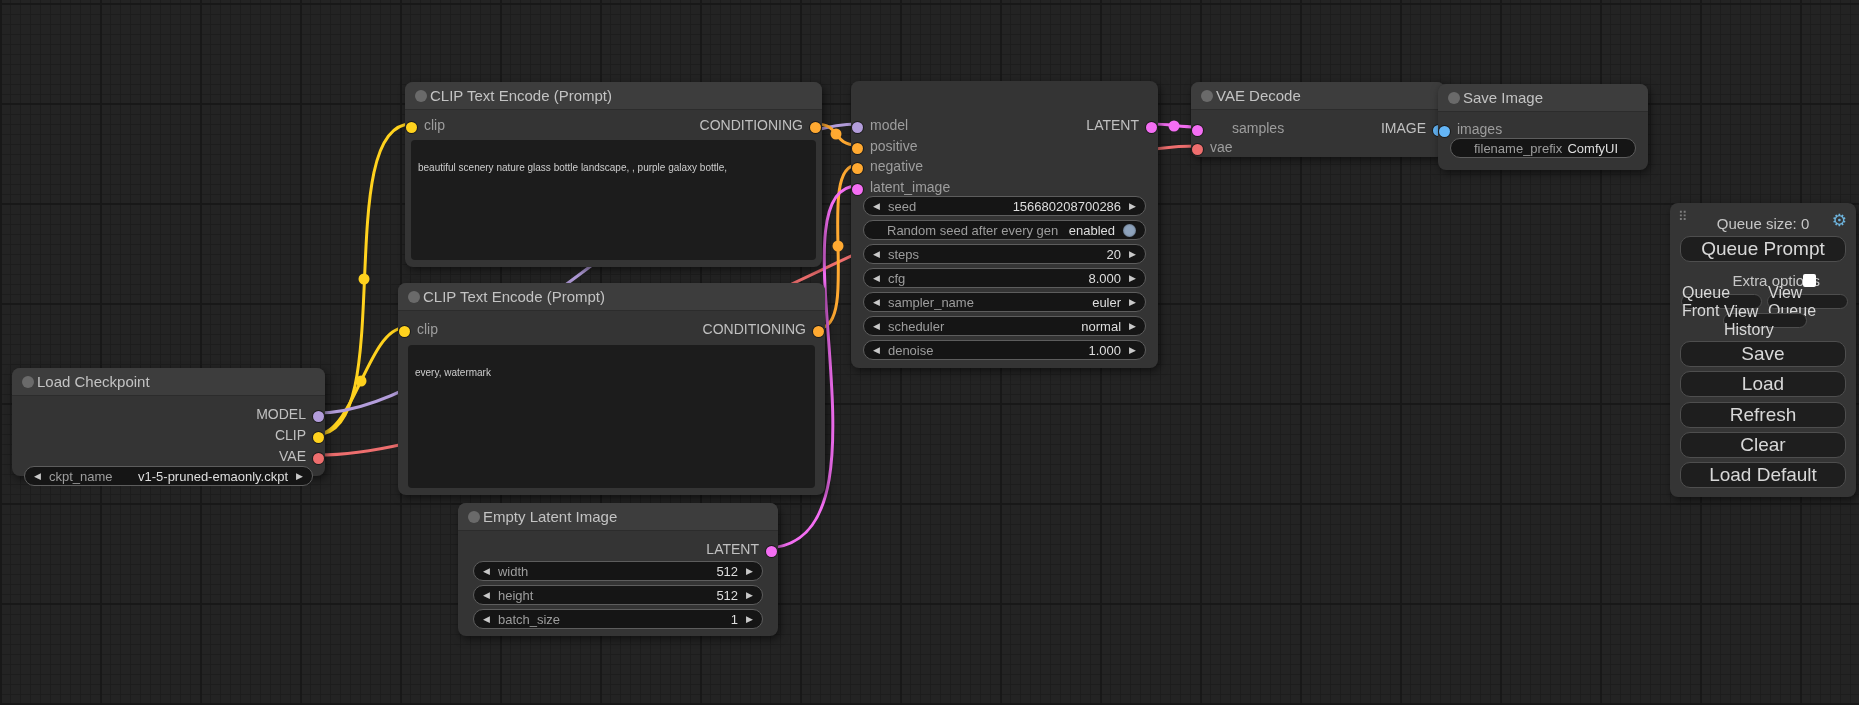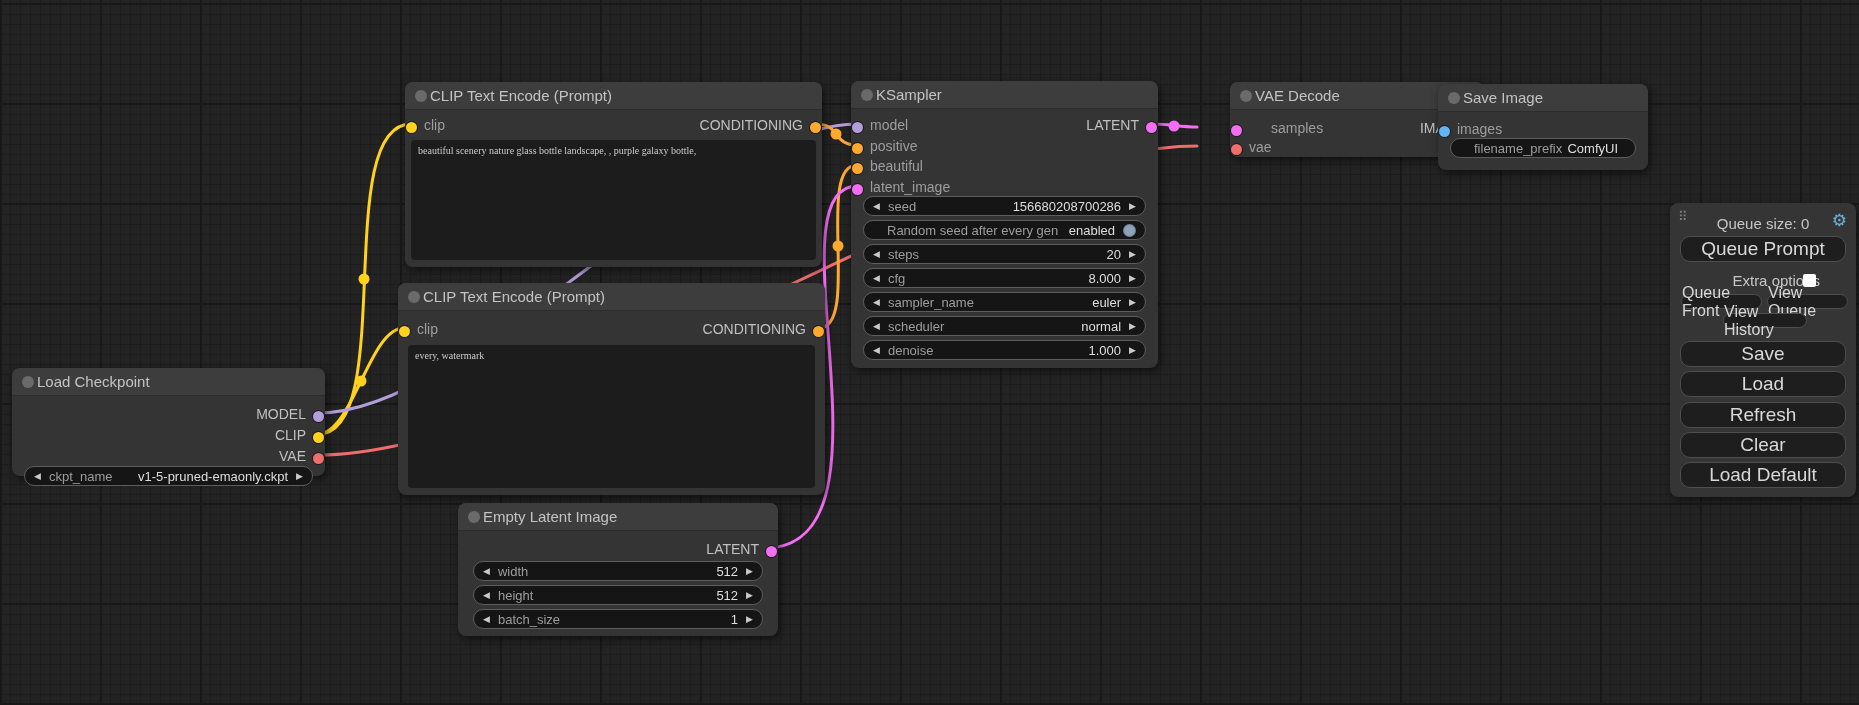--- a/index.html
+++ b/index.html
@@ -27,22 +27,22 @@
   .sdot{width:11px;height:11px;border-radius:50%;box-shadow:0 0 0 1px rgba(15,15,15,.65);flex:0 0 auto;}
   .widget{position:absolute;height:20px;background:#151515;border:1px solid #5d5d5d;
         border-radius:10px;display:flex;align-items:center;padding:0 9px;
         font-size:13px;color:#9d9d9d;box-sizing:border-box;}
   .arr{font-size:9px;color:#c9c9c9;line-height:1;flex:0 0 auto;}
   .wl{margin-left:8px;white-space:nowrap;}
   .wl.noarr{margin-left:14px;}
   .wv{margin-left:auto;color:#dedede;margin-right:8px;white-space:nowrap;}
   .wtoggle{width:13px;height:13px;border-radius:50%;flex:0 0 auto;box-shadow:inset 0 0 2px rgba(0,0,0,.5);}
   .tarea{position:absolute;background:#1c1c1c;border-radius:4px;
-        font-family:Liberation Serif, serif;font-size:10px;line-height:1.5;
-        color:#cdcdcd;padding:3px 7px;box-sizing:border-box;white-space:pre-wrap;word-wrap:break-word;}
+        font-family:Liberation Sans, sans-serif;font-size:10px;line-height:1.5;
+        color:#cdcdcd;padding:20px 7px;box-sizing:border-box;white-space:pre-wrap;word-wrap:break-word;}
 
   .qpanel{position:absolute;left:1670px;top:203px;width:186px;height:294px;
         background:#353535;border-radius:8px;box-shadow:2px 3px 9px rgba(0,0,0,.55);z-index:3;}
   .qhandle{position:absolute;left:8px;top:7px;color:#7d7d7d;font-size:13px;line-height:1;cursor:move;}
   .qsize{position:absolute;left:0;right:0;top:12px;text-align:center;color:#c6c6c6;font-size:15px;}
   .qgear{position:absolute;right:9px;top:9px;font-size:17px;line-height:1;}
   .qbtn{position:absolute;background:#1e1e1e;border:1px solid #4e4e4e;border-radius:10px;
         color:#d8d8d8;display:flex;align-items:center;justify-content:center;box-sizing:border-box;}
   .qbtn.big{left:10px;width:166px;height:26px;font-size:19px;}
   .qbtn.small{height:15px;font-size:16px;border-radius:8px;}
@@ -150,35 +150,31 @@
   </div>
   <div class="widget" style="left:15px;top:106px;width:290px;">
     <span class="arr">◀</span>
     <span class="wl">batch_size</span>
     <span class="wv">1</span>
     <span class="arr">▶</span>
   </div>
 </div>
 
 <div class="node" style="left:851px;top:81px;width:307px;height:287px;">
-  <div class="ntitle">
-    <span class="tdot"></span>
-    <span>KSampler</span>
-  </div>
   <div class="slot" style="left:1px;top:34px;">
     <span class="sdot" style="background: rgb(179, 157, 219);"></span>
     <span>model</span>
   </div>
   <div class="slot" style="left:1px;top:55px;">
     <span class="sdot" style="background: rgb(255, 169, 49);"></span>
     <span>positive</span>
   </div>
   <div class="slot" style="left:1px;top:75px;">
     <span class="sdot" style="background: rgb(255, 169, 49);"></span>
-    <span>beautiful</span>
+    <span>negative</span>
   </div>
   <div class="slot" style="left:1px;top:96px;">
     <span class="sdot" style="background: rgb(244, 110, 243);"></span>
     <span>latent_image</span>
   </div>
   <div class="slot out" style="right:1px;top:34px;">
     <span class="sdot" style="background: rgb(244, 110, 243);"></span>
     <span>LATENT</span>
   </div>
 
@@ -218,21 +214,21 @@
     <span class="arr">▶</span>
   </div>
   <div class="widget" style="left:12px;top:259px;width:283px;">
     <span class="arr">◀</span>
     <span class="wl">denoise</span>
     <span class="wv">1.000</span>
     <span class="arr">▶</span>
   </div>
 </div>
 
-<div class="node" style="left:1230px;top:82px;width:254px;height:75px;">
+<div class="node" style="left:1191px;top:82px;width:254px;height:75px;">
   <div class="ntitle">
     <span class="tdot"></span>
     <span>VAE Decode</span>
   </div>
   <div class="slot" style="left:1px;top:36px;gap:29px;">
     <span class="sdot" style="background: rgb(244, 110, 243);"></span>
     <span>samples</span>
   </div>
   <div class="slot" style="left:1px;top:55px;">
     <span class="sdot" style="background: rgb(238, 110, 110);"></span>

